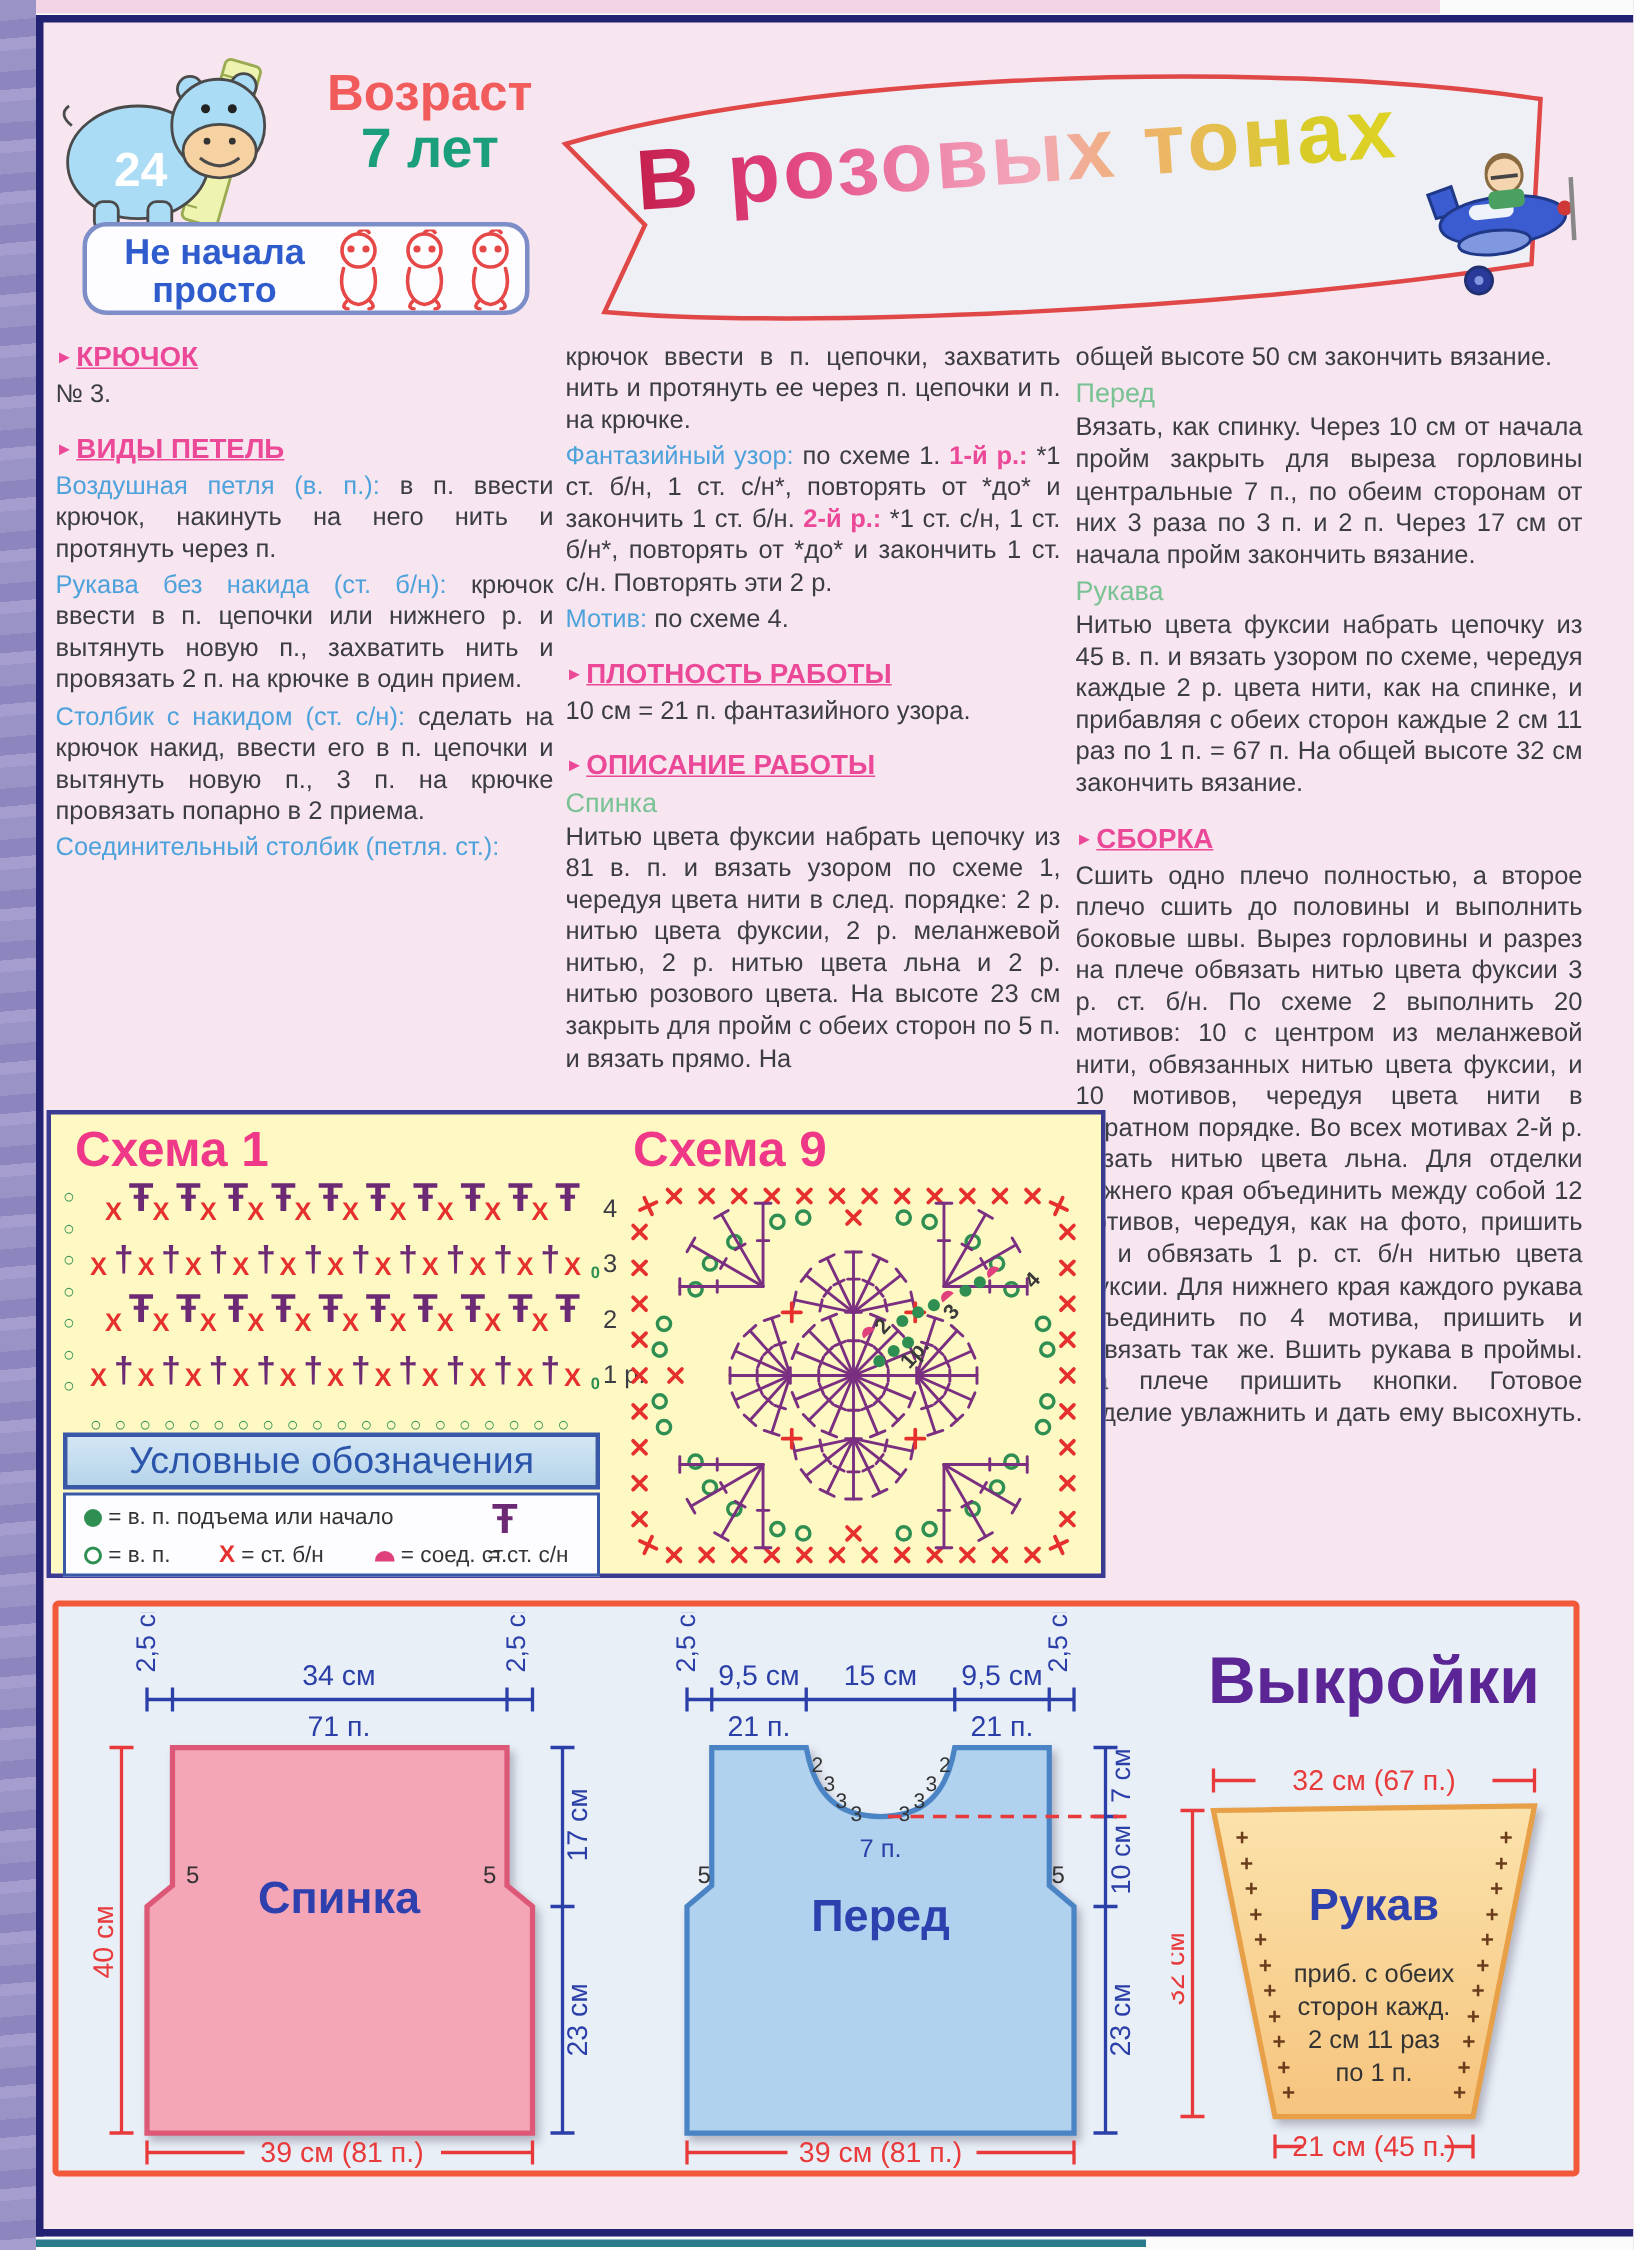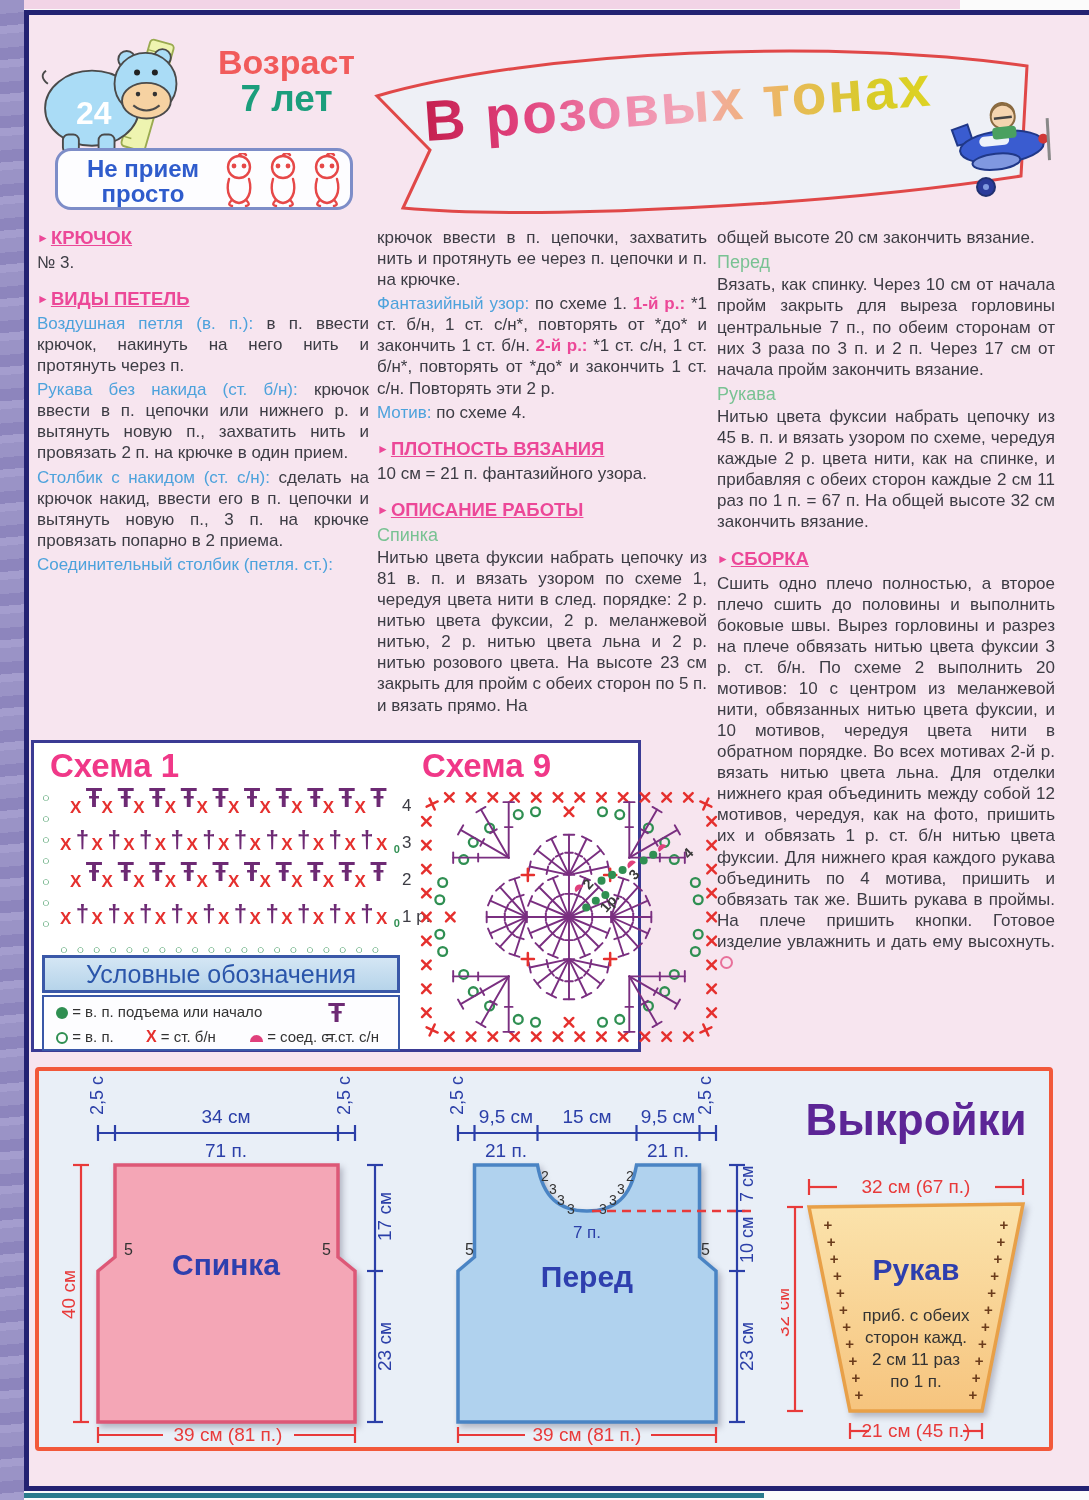--- a/index.html
+++ b/index.html
@@ -27,21 +27,21 @@
   .col p{margin:0 0 3px;text-align:justify;}
   .sh{margin:15px 0 2px;}
   .sh:first-child{margin-top:0;}
   .arr{color:#ec4898;font-size:12px;vertical-align:2px;margin-right:2px;}
   .hu{color:#ec4898;font-weight:bold;font-size:18.5px;text-decoration:underline;}
   .term{color:#4da2dc;}
   .rowlab{color:#ec4898;font-weight:bold;}
   .sub{color:#79c293;font-size:18px;margin:2px 0 1px;}
   .endmark{display:inline-block;width:9px;height:9px;border:2px solid #e8709a;border-radius:50%;vertical-align:-1px;margin-left:3px;}
   
-  #chartpanel{left:2px;top:725px;width:610px;height:312px;box-sizing:border-box;background:#ffffff;border:3px solid #3b3b94;}
+  #chartpanel{left:2px;top:725px;width:706px;height:312px;box-sizing:border-box;background:#fef9c3;border:3px solid #3b3b94;}
   .schemtitle{position:absolute;color:#f03888;font-size:33px;font-weight:bold;}
   #s1{position:absolute;left:6px;top:44px;width:400px;height:168px;}
   #s1 span{position:absolute;line-height:1;}
   .s1x{color:#e5302e;font-weight:bold;font-size:17px;}
   .s1t{color:#6d2a74;font-weight:bold;font-size:27px;}
   .s1d{color:#6d2a74;font-weight:bold;font-size:24px;}
   .s1c{color:#2f8f52;font-weight:bold;font-size:13px;}
   .s1o{color:#2f8f52;font-weight:bold;font-size:11px;}
   .s1lab{color:#3c3c44;font-size:17px;}
   #legendbanner{position:absolute;left:8px;top:212px;width:358px;height:38px;box-sizing:border-box;border:3px solid #3a58a8;
@@ -101,21 +101,21 @@
       <text x="38" y="95" font-size="34" font-weight="bold" fill="#ffffff">24</text>
     </svg>
 
     <div class="abs" id="ageblock">
       <div class="l1">Возраст</div>
       <div class="l2">7 лет</div>
     </div>
 
     <div class="abs" id="diffbox">
       <div id="difftext">
-        <span>Не прием</span><br><span>просто</span>
+        <span>Не начала</span><br><span>просто</span>
       </div>
       <svg class="abs" style="left:160px;top:2px" width="130" height="54" viewBox="0 0 130 54">
         <g fill="none" stroke="#e64848" stroke-width="2.4" stroke-linecap="round">
           <g transform="translate(0,0)">
             <circle cx="21" cy="14" r="11"></circle>
               <path d="M21,2 q4,-4 7,0"></path>
             <circle cx="16" cy="13" r="1.2" fill="#e64848"></circle>
               <circle cx="26" cy="13" r="1.2" fill="#e64848"></circle>
             <path d="M11,26 C7,40 13,49 21,50 C29,49 35,40 31,26"></path>
             <path d="M13,48 q-4,4 1,5"></path>
@@ -172,29 +172,29 @@
       <p><span class="term">Воздушная петля (в. п.):</span> <span>в п. ввести крючок, накинуть на него нить и протянуть через п.</span></p>
       <p><span class="term">Рукава без накида (ст. б/н):</span> <span>крючок ввести в п. цепочки или нижнего р. и вытянуть новую п., захватить нить и провязать 2 п. на крючке в один прием.</span></p>
       <p><span class="term">Столбик с накидом (ст. с/н):</span> <span>сделать на крючок накид, ввести его в п. цепочки и вытянуть новую п., 3 п. на крючке провязать попарно в 2 приема.</span></p>
       <p><span class="term">Соединительный столбик (петля. ст.):</span></p>
     </div>
 
     <div class="col" style="left:348px;width:330px">
       <p>крючок ввести в п. цепочки, захватить нить и протянуть ее через п. цепочки и п. на крючке.</p>
       <p><span class="term">Фантазийный узор:</span> <span>по схеме 1.</span> <span class="rowlab">1-й р.:</span> <span>*1 ст. б/н, 1 ст. с/н*, повторять от *до* и закончить 1 ст. б/н.</span> <span class="rowlab">2-й р.:</span> <span>*1 ст. с/н, 1 ст. б/н*, повторять от *до* и закончить 1 ст. с/н. Повторять эти 2 р.</span></p>
       <p><span class="term">Мотив:</span> <span>по схеме 4.</span></p>
-      <div class="sh"><span class="arr">►</span><span class="hu">ПЛОТНОСТЬ ВЯЗАНИЯ</span></div>
+      <div class="sh"><span class="arr">►</span><span class="hu">ПЛОТНОСТЬ РАБОТЫ</span></div>
       <p>10 см = 21 п. фантазийного узора.</p>
       <div class="sh"><span class="arr">►</span><span class="hu">ОПИСАНИЕ РАБОТЫ</span></div>
       <div class="sub">Спинка</div>
       <p>Нитью цвета фуксии набрать цепочку из 81 в. п. и вязать узором по схеме 1, чередуя цвета нити в след. порядке: 2 р. нитью цвета фуксии, 2 р. меланжевой нитью, 2 р. нитью цвета льна и 2 р. нитью розового цвета. На высоте 23 см закрыть для пройм с обеих сторон по 5 п. и вязать прямо. На</p>
     </div>
 
     <div class="col" style="left:688px;width:338px">
-      <p>общей высоте 20 см закончить вязание.</p>
+      <p>общей высоте 50 см закончить вязание.</p>
       <div class="sub">Перед</div>
       <p>Вязать, как спинку. Через 10 см от начала пройм закрыть для выреза горловины центральные 7 п., по обеим сторонам от них 3 раза по 3 п. и 2 п. Через 17 см от начала пройм закончить вязание.</p>
       <div class="sub">Рукава</div>
       <p>Нитью цвета фуксии набрать цепочку из 45 в. п. и вязать узором по схеме, чередуя каждые 2 р. цвета нити, как на спинке, и прибавляя с обеих сторон каждые 2 см 11 раз по 1 п. = 67 п. На общей высоте 32 см закончить вязание.</p>
       <div class="sh"><span class="arr">►</span><span class="hu">СБОРКА</span></div>
       <p><span>Сшить одно плечо полностью, а второе плечо сшить до половины и выполнить боковые швы. Вырез горловины и разрез на плече обвязать нитью цвета фуксии 3 р. ст. б/н. По схеме 2 выполнить 20 мотивов: 10 с центром из меланжевой нити, обвязанных нитью цвета фуксии, и 10 мотивов, чередуя цвета нити в обратном порядке. Во всех мотивах 2-й р. вязать нитью цвета льна. Для отделки нижнего края объединить между собой 12 мотивов, чередуя, как на фото, пришить их и обвязать 1 р. ст. б/н нитью цвета фуксии. Для нижнего края каждого рукава объединить по 4 мотива, пришить и обвязать так же. Вшить рукава в проймы. На плече пришить кнопки. Готовое изделие увлажнить и дать ему высохнуть.</span><span class="endmark"></span></p>
     </div>
 
     <div class="abs" id="chartpanel">
       <div class="schemtitle" style="left:16px;top:4px">Схема 1</div>

